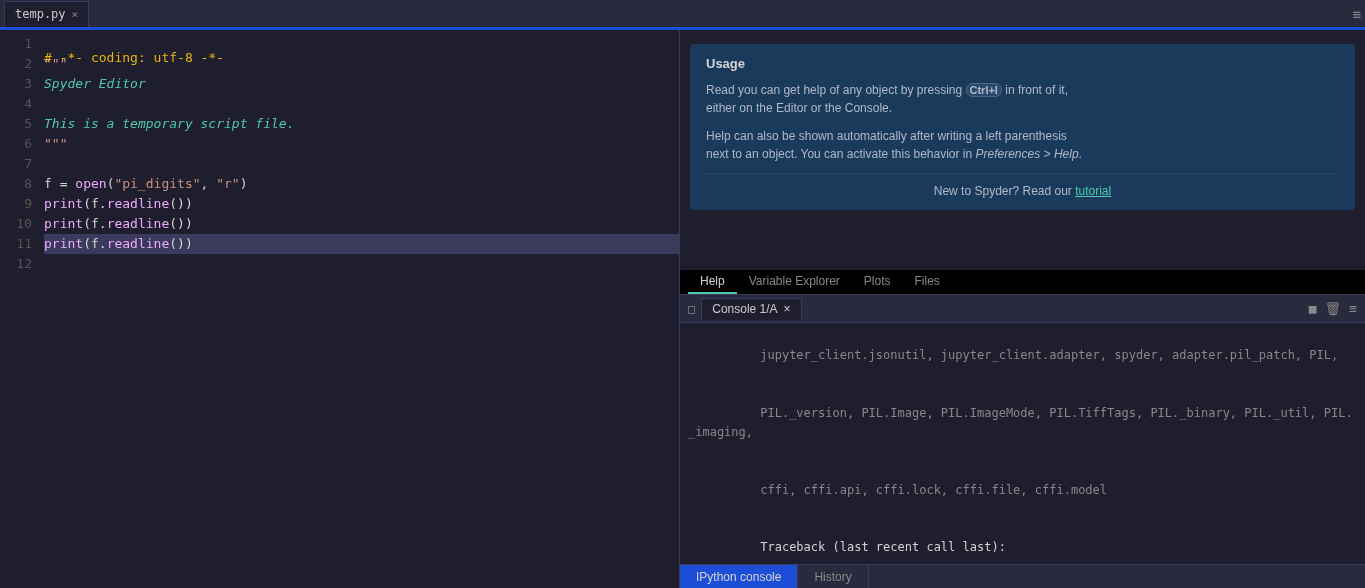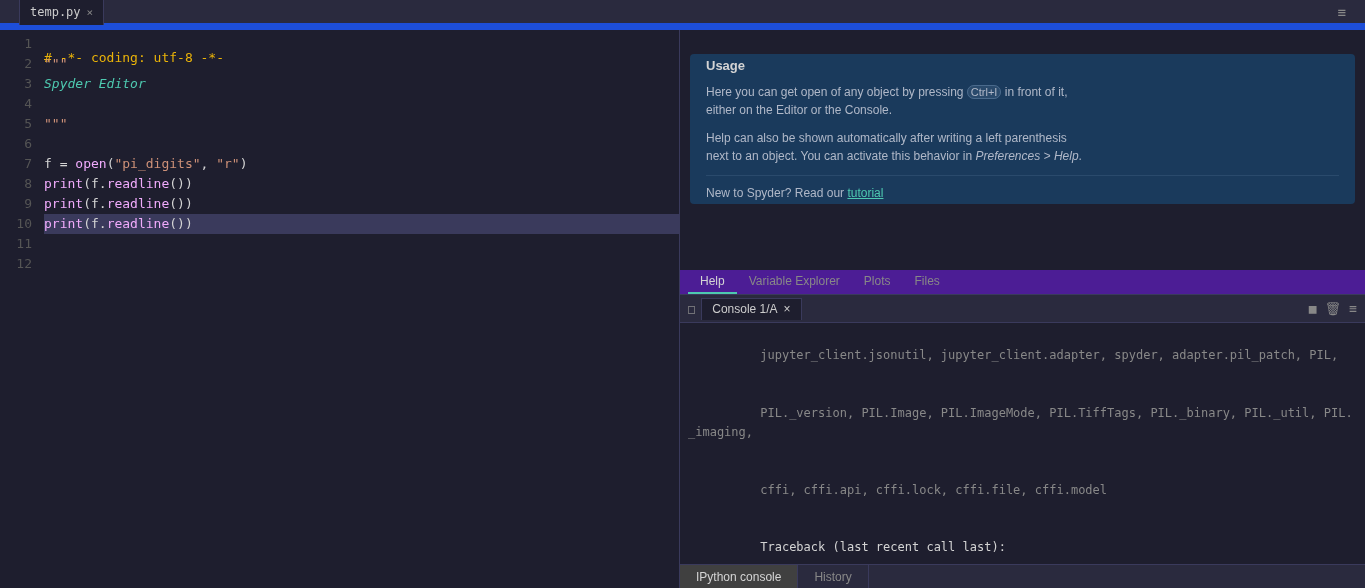--- a/index.html
+++ b/index.html
@@ -13,22 +13,22 @@
       display: flex;
       flex-direction: column;
     }
 
     
     .top-bar {
       height: 30px;
       background: #2a2a3e;
       display: flex;
       align-items: center;
-      padding: 0 19px;
-      border-bottom: 7px solid #1d4ed8;
+      padding: 0 4px;
+      border-bottom: 3px solid #1d4ed8;
       flex-shrink: 0;
     }
     .tab {
       display: flex;
       align-items: center;
       background: #1e1e2e;
       border: 1px solid #3a3a5c;
       border-bottom: none;
       padding: 3px 10px;
       color: #ccc;
@@ -132,22 +132,22 @@
       height: 240px;
       background: #1e1e2e;
       flex-shrink: 0;
       padding: 0 10px 10px 10px;
       overflow: hidden;
     }
 
     .usage-box {
       background: #1a3a5c;
       border-radius: 4px;
-      padding: 4px 16px;
-      margin-top: 24px;
+      padding: 12px 16px;
+      margin-top: 14px;
     }
 
     .usage-title {
       color: #d4d4d4;
       font-size: 13px;
       font-weight: bold;
       margin-bottom: 10px;
       font-family: Arial, sans-serif;
     }
 
@@ -157,47 +157,47 @@
       font-family: Arial, sans-serif;
       line-height: 1.5;
       margin-bottom: 10px;
     }
 
     .usage-text .ctrl-key {
       background: #2a4a6c;
       border: 1px solid #4a6a8c;
       border-radius: 7px;
       padding: 0 3px;
-      font-weight: normal;
+      font-weight: bold;
       font-size: 11px;
     }
 
     .usage-divider {
       border: none;
       border-top: 1px solid #2a4a6c;
       margin: 10px 0;
     }
 
     .usage-bottom {
       color: #b0b8c8;
       font-size: 12px;
       font-family: Arial, sans-serif;
-      text-align: left;
+      text-align: center;
     }
 
     .usage-bottom .link {
       color: #4ec9b0;
       text-decoration: underline;
     }
 
     
     .tabs-row {
       display: flex;
       align-items: flex-end;
-      background: #4c1d95;
+      background: #000000;
       border-bottom: 1px solid #3a3a5c;
       padding: 0 8px;
       flex-shrink: 0;
     }
 
     .panel-tab {
       padding: 4px 12px;
       font-size: 12px;
       font-family: Arial, sans-serif;
       color: #888;
@@ -298,21 +298,21 @@
       font-family: Arial, sans-serif;
       color: #888;
       cursor: pointer;
       height: 100%;
       display: flex;
       align-items: center;
       border-right: 1px solid #3a3a5c;
     }
 
     .bottom-tab.active {
-      background: #404040;
+      background: #1d4ed8;
       color: #d4d4d4;
     }
 
     
     .code-content::-webkit-scrollbar {
       width: 8px;
     }
     .code-content::-webkit-scrollbar-track {
       background: #1e1e2e;
     }
@@ -347,38 +347,39 @@
         <div>9</div>
         <div>10</div>
         <div>11</div>
         <div>12</div>
       </div>
       <div class="code-content">
         <div class="code-line"><span class="c-comment"># -*- coding: utf-8 -*-</span></div>
         <div class="code-line"><span class="c-string">"""</span></div>
         <div class="code-line"><span class="c-italic-green">Spyder Editor</span></div>
         <div class="code-line"></div>
+        <div class="code-line"><span class="c-italic-green">This is a temporary script file.</span></div>
         <div class="code-line"><span class="c-string">"""</span></div>
         <div class="code-line"></div>
         <div class="code-line"><span class="c-white">f = </span><span class="c-yellow">open</span><span class="c-white">(</span><span class="c-orange">"pi_digits"</span><span class="c-white">, </span><span class="c-orange">"r"</span><span class="c-white">)</span></div>
         <div class="code-line"><span class="c-yellow">print</span><span class="c-white">(f.</span><span class="c-yellow">readline</span><span class="c-white">())</span></div>
         <div class="code-line"><span class="c-yellow">print</span><span class="c-white">(f.</span><span class="c-yellow">readline</span><span class="c-white">())</span></div>
         <div class="code-line highlighted"><span class="c-yellow">print</span><span class="c-white">(f.</span><span class="c-yellow">readline</span><span class="c-white">())</span></div>
         <div class="code-line"></div>
       </div>
     </div>
   </div>
 
   <div class="right-panel">
 
     <div class="help-panel">
       <div class="usage-box">
         <div class="usage-title">Usage</div>
         <div class="usage-text">
-          <span>Here you can get open of any object by pressing </span><span class="ctrl-key">Ctrl+I</span><span> in front of it,<br>either on the Editor or the Console.</span>
+          <span>Read you can get help of any object by pressing </span><span class="ctrl-key">Ctrl+I</span><span> in front of it,<br>either on the Editor or the Console.</span>
         </div>
         <div class="usage-text">
           Help can also be shown automatically after writing a left parenthesis<br>next to an object. You can activate this behavior in <em>Preferences &gt; Help</em>.
         </div>
         <hr class="usage-divider">
         <div class="usage-bottom">
           <span>New to Spyder? Read our </span><span class="link">tutorial</span>
         </div>
       </div>
     </div>

